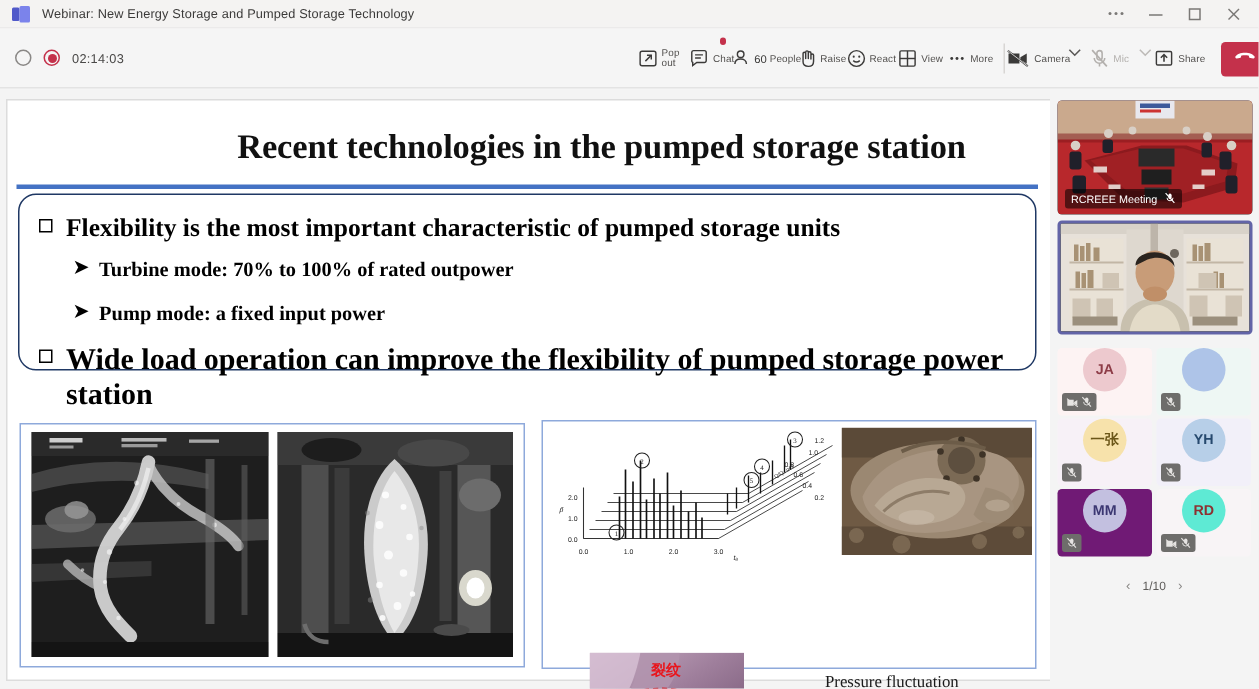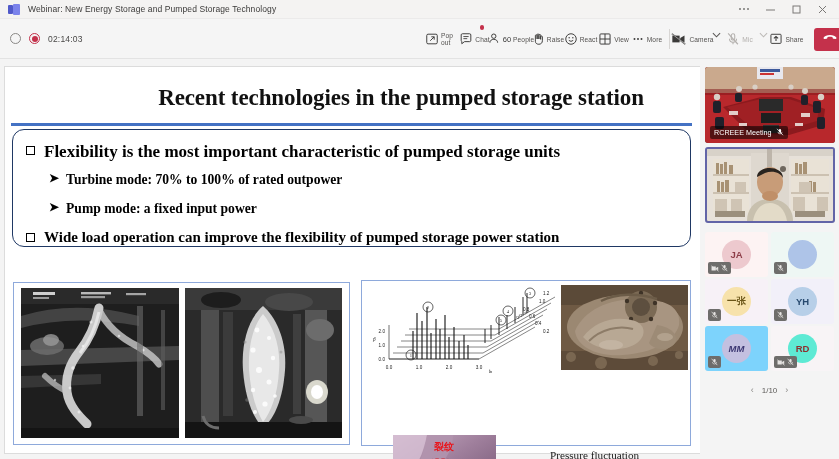--- a/index.html
+++ b/index.html
@@ -77,21 +77,21 @@
   }
   .bline { display: flex; align-items: flex-start; font-family: "Liberation Serif", serif;
            font-weight: bold; color: #000; }
   .bline .sq { display: inline-block; width: 9px; height: 9px; border: 1.8px solid #000;
                margin-right: 9px; flex: 0 0 auto; }
   .bline .ar { display: inline-block; margin-right: 7px; font-size: 12px; line-height: 1; }
   .l1 { position: absolute; left: 13px; top: 12px; font-size: 17px; }
   .l1 .sq { margin-top: 4px; }
   .l2 { position: absolute; left: 36px; top: 42px; font-size: 13.6px; }
   .l3 { position: absolute; left: 36px; top: 71px; font-size: 13.6px; }
-  .l4 { position: absolute; left: 13px; top: 99px; font-size: 15px; }
+  .l4 { position: absolute; left: 13px; top: 99px; font-size: 20px; }
   .l4 .sq { margin-top: 4px; }
 
   
   .panel { position: absolute; border: 1.2px solid #8ea9db; background: #fff; }
   .panel-left { left: 8px; top: 215px; width: 337px; height: 163px; padding: 4px; }
   .panel-right { left: 356px; top: 213px; width: 330px; height: 166px; padding: 4px; }
   .ph { position: absolute; overflow: hidden; background: #2b2b2b; }
 
   .photoA { left: 16px; top: 221px; width: 158px; height: 150px; }
   .photoB { left: 180px; top: 221px; width: 157px; height: 150px; }
@@ -109,21 +109,21 @@
   .rail { position: absolute; left: 700px; top: 60px; width: 139px; height: 399px; background: #f4f4f4; }
   .vtile { position: absolute; left: 5px; width: 130px; border-radius: 3px; overflow: hidden; background: #444; }
   .vtile.v1 { top: 7px; height: 76px; }
   .vtile.v2 { top: 87px; height: 76px; border: 2px solid #6264a7; }
   .vname {
     position: absolute; left: 5px; bottom: 4px; background: rgba(0,0,0,.55); color: #fff;
     font-size: 7.2px; padding: 1.5px 4px; border-radius: 2px; display: flex; align-items: center; gap: 4px;
   }
   .ptile {
     position: absolute; width: 63px; height: 45px; border-radius: 3px; overflow: hidden;
-    display: flex; align-items: center; justify-content: center;
+    display: flex; justify-content: center;
   }
   .pav { width: 29px; height: 29px; border-radius: 50%; display: flex; align-items: center;
          justify-content: center; font-size: 9.5px; font-weight: 600; }
   .pbadge { position: absolute; left: 3px; bottom: 3px; height: 12px; background: #6e6d6b;
             border-radius: 2px; display: flex; align-items: center; gap: 2px; padding: 0 3px; }
   .pbadge svg { display: block; }
   .pager { position: absolute; left: 0; top: 325px; width: 139px; display: flex;
            align-items: center; justify-content: center; gap: 8px;
            font-size: 8px; color: #5d5b59; }
   .pager .cv { color: #8a8886; font-size: 9px; }
@@ -704,21 +704,21 @@
         <span>
             <svg width="7" height="8" viewBox="0 0 10 11">
               <rect x="3.4" y="1.2" width="3.2" height="5" rx="1.6" fill="#e6e4e2"></rect>
               <path d="M2 5.4 a3 3 0 0 0 6 0" stroke="#e6e4e2" stroke-width=".9" fill="none"></path>
               <line x1=".8" y1=".8" x2="9" y2="10" stroke="#e6e4e2" stroke-width="1.1"></line>
             </svg>
           </span>
       </span>
     </div>
 
-    <div class="ptile" style="left: 5px; top: 266px; background: #7dd3fc; font-style: italic;">
+    <div class="ptile" style="left: 5px; top: 266px; background: #701a75;">
       <span class="pav" style="background: rgb(195, 192, 224); color: rgb(60, 55, 114);">MM</span>
       <span class="pbadge">
         <span>
             <svg width="7" height="8" viewBox="0 0 10 11">
               <rect x="3.4" y="1.2" width="3.2" height="5" rx="1.6" fill="#e6e4e2"></rect>
               <path d="M2 5.4 a3 3 0 0 0 6 0" stroke="#e6e4e2" stroke-width=".9" fill="none"></path>
               <line x1=".8" y1=".8" x2="9" y2="10" stroke="#e6e4e2" stroke-width="1.1"></line>
             </svg>
           </span>
       </span>

